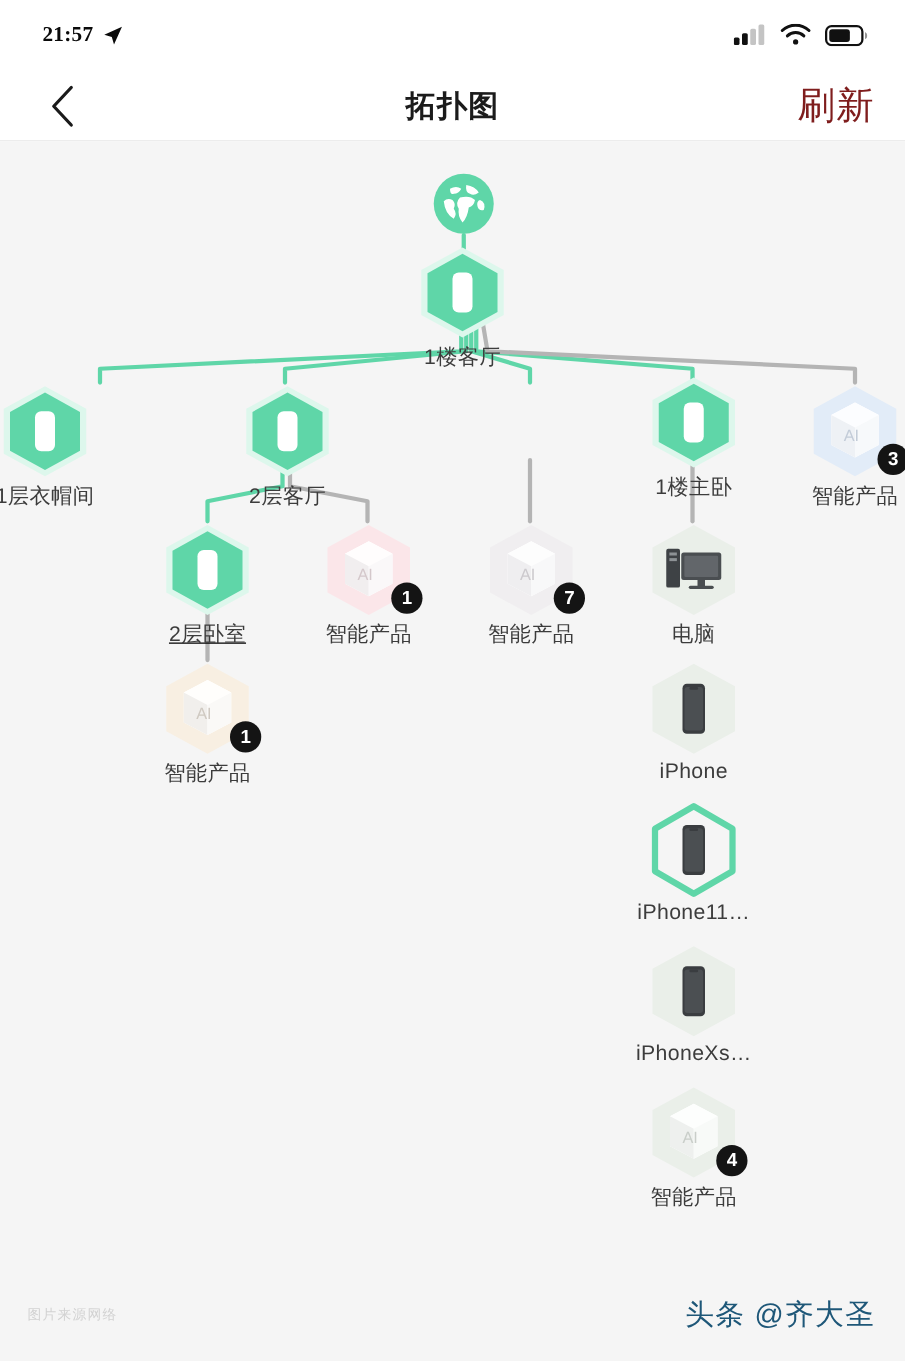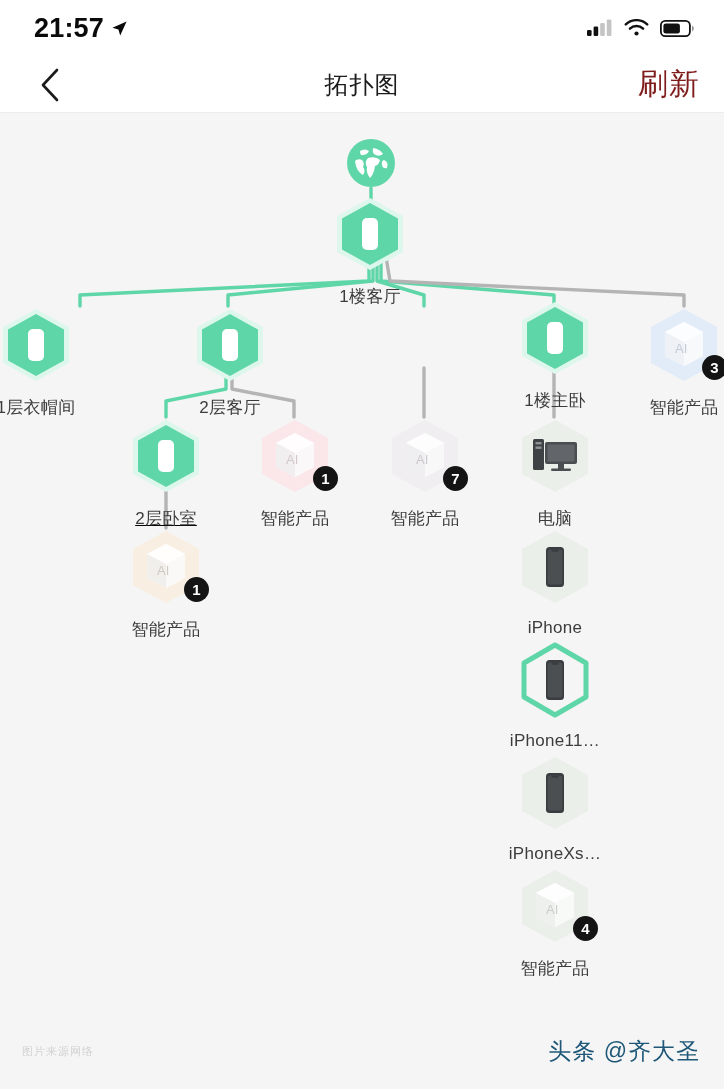--- a/index.html
+++ b/index.html
@@ -12,35 +12,35 @@
   }
   .phone { position:relative; width:724px; height:1089px; background:#ffffff; }
 
   
   .statusbar {
     position:absolute; left:0; top:0; width:724px; height:56px;
     display:flex; align-items:center; justify-content:space-between;
     padding:0 30px 0 34px; background:#ffffff;
   }
   .sb-left { display:flex; align-items:center; gap:7px; }
-  .sb-time { font-size:27px; font-weight:600; color:#0a0a0a; letter-spacing:.2px; }
+  .sb-time { font-size:17px; font-weight:600; color:#0a0a0a; letter-spacing:.2px;font-family:Liberation Serif, serif; }
   .loc-arrow { width:17px; height:17px; display:block; }
   .sb-right { display:flex; align-items:center; gap:11px; }
 
   
   .navbar {
     position:absolute; left:0; top:56px; width:724px; height:57px;
     background:#ffffff; display:flex; align-items:center;
   }
   .nav-back { position:absolute; left:22px; top:0; height:57px; width:56px;
     display:flex; align-items:center; justify-content:center; cursor:pointer; }
   .nav-title {
     position:absolute; left:0; right:0; top:0; height:57px;
     display:flex; align-items:center; justify-content:center;
-    font-size:24px; color:#1b1b1b; font-weight:400; letter-spacing:1px;
+    font-size:24px; color:#1b1b1b; font-weight:700; letter-spacing:1px;
   }
   .nav-action {
     position:absolute; right:24px; top:0; height:57px;
     display:flex; align-items:center;
     font-size:30px; color:#7f1d1d; letter-spacing:1px; cursor:pointer;
   }
   .nav-sep { position:absolute; left:0; top:112px; width:724px; height:1px; background:#ececec; }
 
   
   .canvas {
@@ -55,21 +55,21 @@
   .node .hex { position:absolute; left:0; top:0; width:78px; height:78px; }
   .node .badge {
     position:absolute; right:-4px; bottom:4px;
     width:25px; height:25px; border-radius:50%;
     background:#141414; color:#ffffff;
     font-size:15px; font-weight:700;
     display:flex; align-items:center; justify-content:center;
     line-height:1;
   }
   .node .label {
-    margin-top:12px; font-size:17px; color:#3c3c3c;
+    margin-top:1px; font-size:17px; color:#3c3c3c;
     white-space:nowrap; overflow:hidden; letter-spacing:.3px;
   }
 
   
   .globe { position:absolute; width:50px; height:50px; }
 
   
   .wm-right {
     position:absolute; right:24px; bottom:22px;
     font-size:23px; color:#0c4a6e; letter-spacing:1px; opacity:.92;

